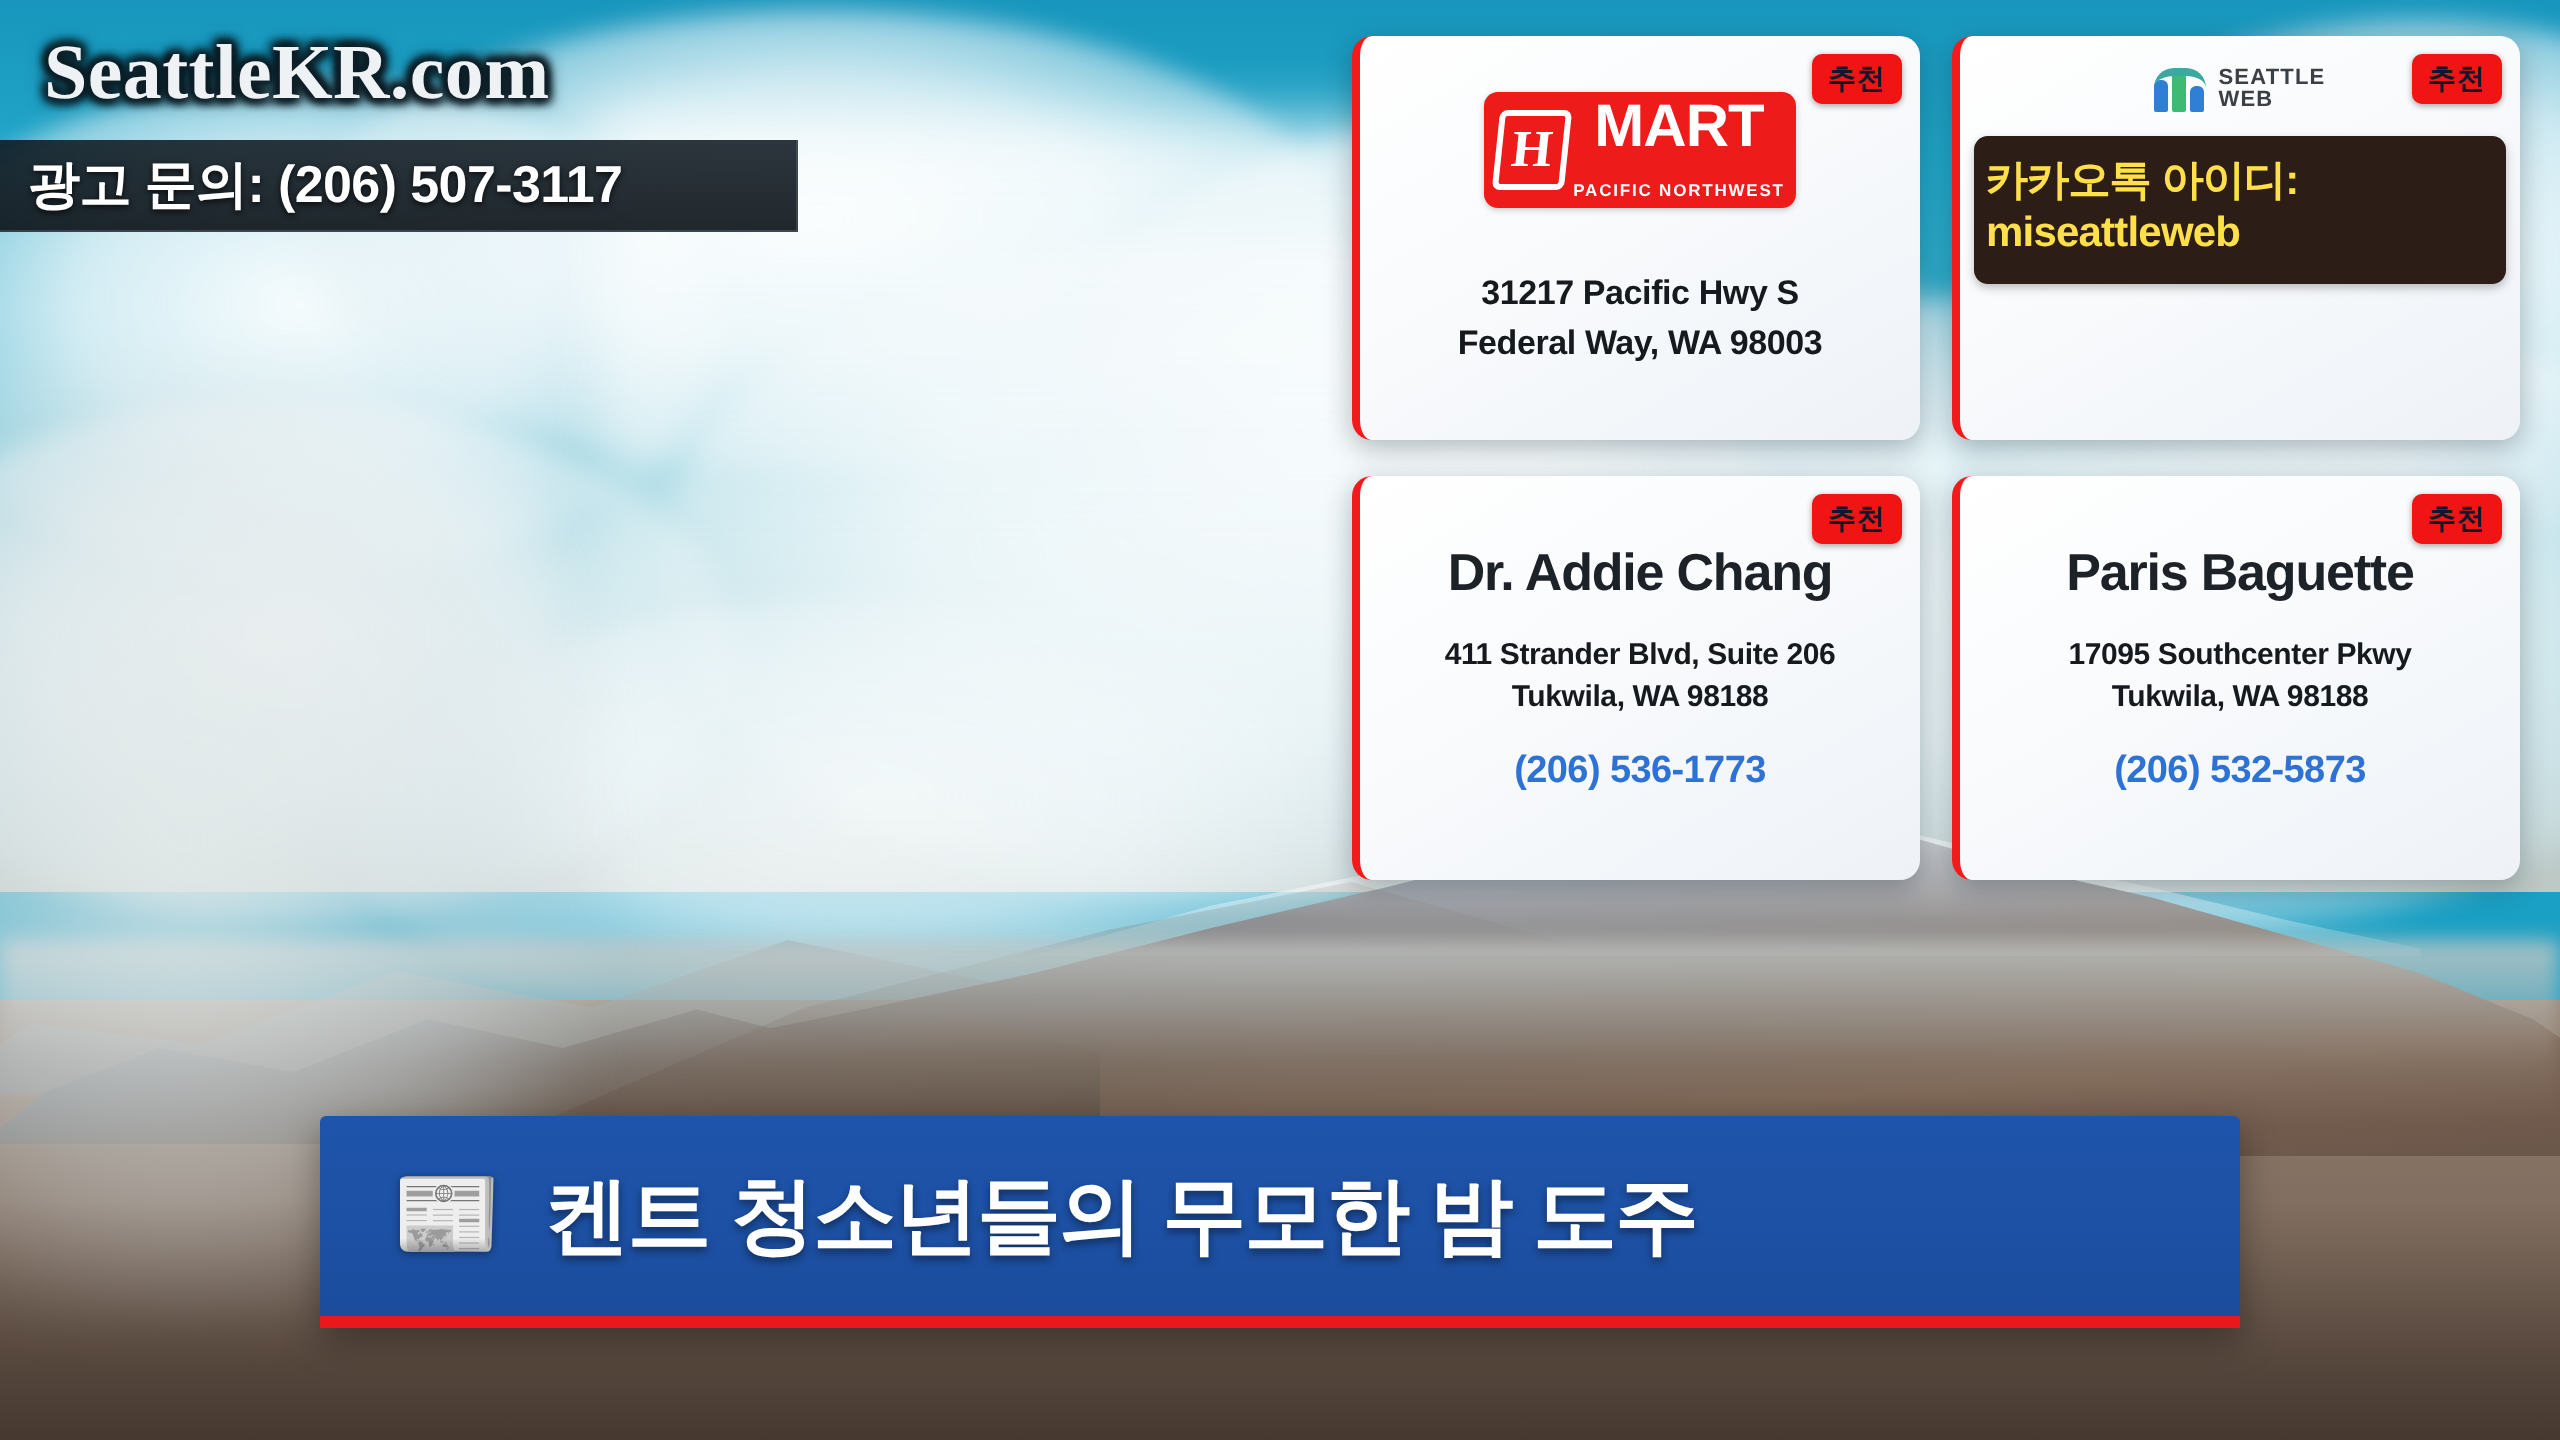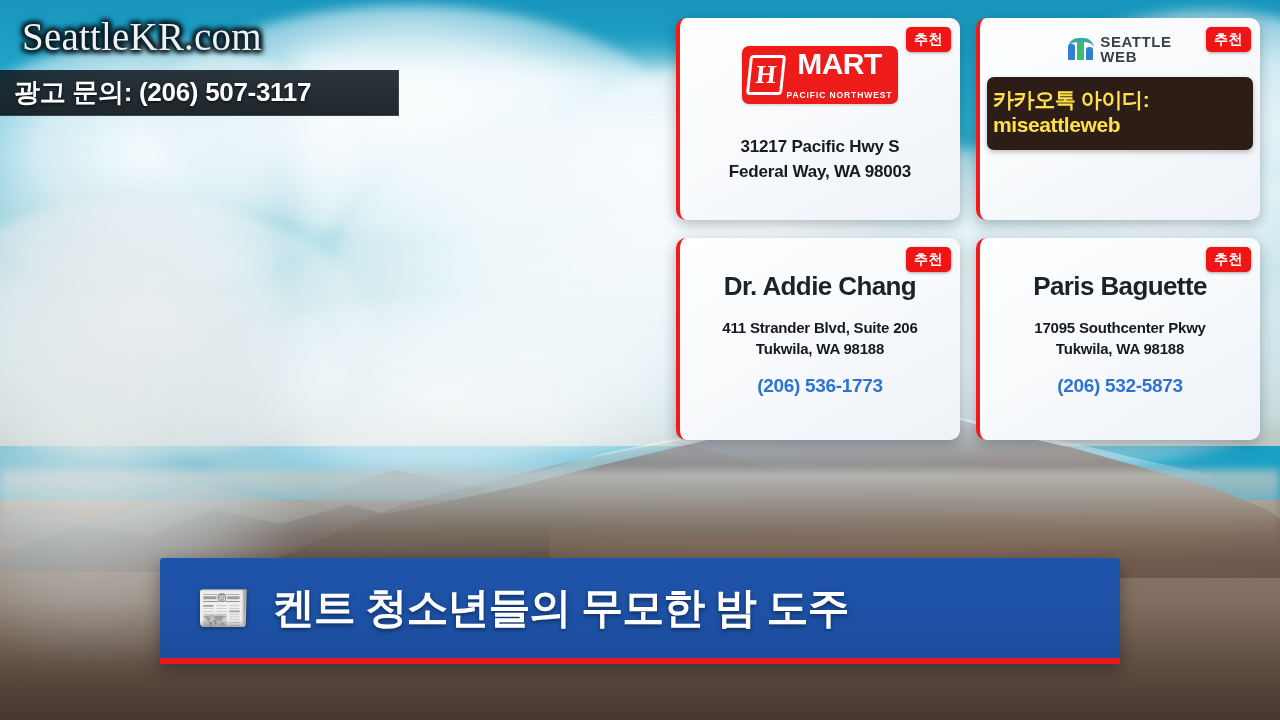--- a/index.html
+++ b/index.html
@@ -90,21 +90,21 @@
     background:linear-gradient(180deg, rgba(40,30,24,0), rgba(45,33,26,.45));
   }
 
   
   .brand-block { position:absolute; left:0; top:12px; }
   .brand-logo {
     display:inline-block;
     margin-left:12px;
     font-family:"Liberation Serif", serif;
     font-size:39px;
-    font-weight:400;
+    font-weight:700;
     color:#eef2f4;
     letter-spacing:.2px;
     padding:2px 10px 4px 10px;
     text-shadow:
       0 0 6px #10232c, 0 0 6px #10232c, 0 0 10px #0d1d25,
       2px 2px 4px rgba(4,12,16,.95), -2px 2px 4px rgba(4,12,16,.95),
       2px -2px 4px rgba(4,12,16,.95), -2px -2px 4px rgba(4,12,16,.95);
   }
   .brand-ad {
     margin-top:7px;
@@ -143,21 +143,21 @@
     overflow:hidden;
     display:flex;
     flex-direction:column;
     align-items:center;
     padding:12px 10px 10px 10px;
     box-sizing:border-box;
   }
   .badge {
     position:absolute; right:9px; top:9px;
     background:#f01414;
-    color:#ffffff;
+    color:#0f172a;
     font-size:14px;
     font-weight:700;
     line-height:1;
     padding:5px 8px 6px 8px;
     border-radius:5px;
     box-shadow:0 1px 3px rgba(0,0,0,.35);
     letter-spacing:.5px;
   }
 
   
@@ -224,21 +224,21 @@
   
   .sw-logo { margin-top:4px; display:flex; align-items:center; gap:6px; }
   .sw-mark { width:26px; height:22px; position:relative; }
   .sw-mark i { position:absolute; bottom:0; width:7px; border-radius:3px 3px 1px 1px; display:block; }
   .sw-mark i:nth-child(1){ left:0;   height:16px; background:#2f7fd4; }
   .sw-mark i:nth-child(2){ left:9px; height:22px; background:#3fba72; }
   .sw-mark i:nth-child(3){ left:18px;height:13px; background:#2f7fd4; }
   .sw-cap { width:26px; height:8px; position:absolute; top:0; left:0;
             border-top:4px solid #3aa9a0; border-radius:10px 10px 0 0; }
   .sw-name { display:flex; flex-direction:column; line-height:1.02; }
-  .sw-name span { font-size:15px; font-weight:700; color:#3b3f46; letter-spacing:.6px; }
+  .sw-name span { font-size:11px; font-weight:700; color:#3b3f46; letter-spacing:.6px; }
 
   .sw-head {
     margin-top:8px;
     font-size:27px;
     font-weight:800;
     color:#15181d;
     letter-spacing:-1px;
     text-align:center;
   }
   .sw-box {

